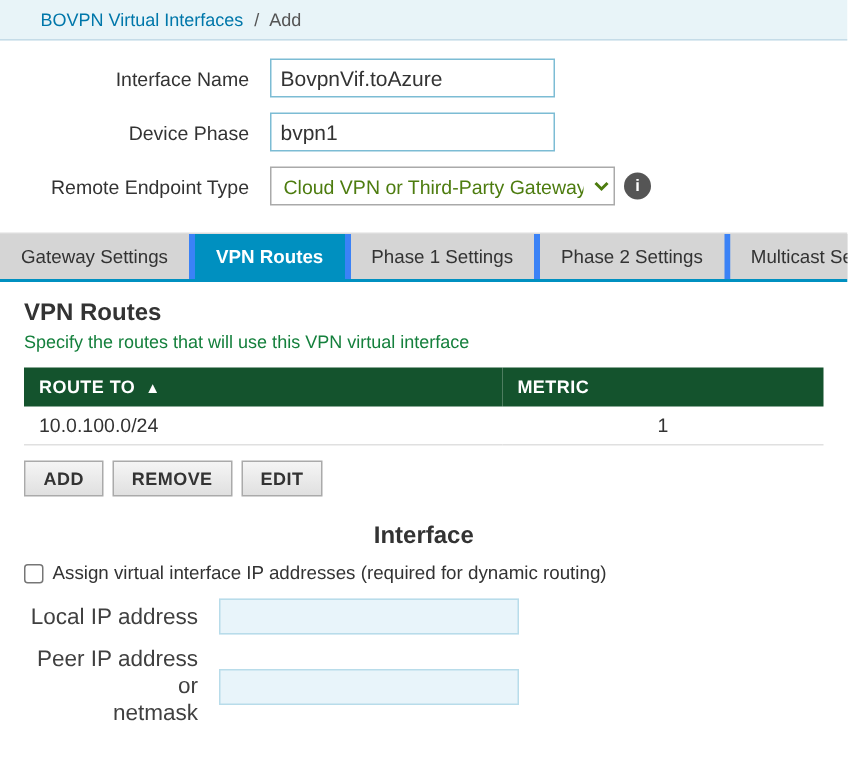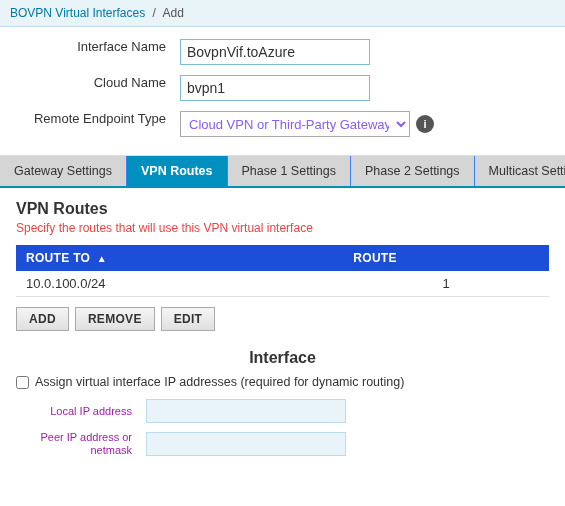--- a/index.html
+++ b/index.html
@@ -5,33 +5,33 @@
     * { box-sizing: border-box; margin: 0; padding: 0; }
     body {
       font-family: Arial, sans-serif;
       font-size: 13px;
       background: #fff;
       color: #333;
       width: 565px;
     }
     .breadcrumb {
       background: #e8f4f8;
-      padding: 6px 10px;
+      padding: 6px 27px;
       font-size: 12px;
       color: #0077aa;
       border-bottom: 1px solid #c5dce8;
     }
     .breadcrumb span { color: #555; }
     .form-area {
       padding: 12px 20px 8px 20px;
       border-bottom: 1px solid #ddd;
     }
     .form-row {
       display: flex;
-      align-items: flex-start;
+      align-items: center;
       margin-bottom: 10px;
     }
     .form-row label {
       width: 160px;
       text-align: right;
       padding-right: 14px;
       color: #333;
       font-size: 13px;
       flex-shrink: 0;
     }
@@ -47,21 +47,21 @@
     .form-row .select-wrap {
       display: flex;
       align-items: center;
       gap: 6px;
     }
     .form-row select {
       height: 26px;
       border: 1px solid #aaa;
       padding: 2px 4px;
       font-size: 13px;
-      color: #8b5cf6;
+      color: #4d7c0f;
       background: #fff;
       cursor: pointer;
     }
     .select-remote { width: 230px; }
     .select-gaf { width: 175px; }
     .info-icon {
       display: inline-flex;
       align-items: center;
       justify-content: center;
       width: 18px;
@@ -77,21 +77,21 @@
     .tabs {
       display: flex;
       background: #ddd;
       border-bottom: 2px solid #0090c0;
     }
     .tab {
       padding: 8px 14px;
       font-size: 12.5px;
       cursor: pointer;
       color: #333;
-      border-right: 1px solid #3b82f6;
+      border-right: 4px solid #3b82f6;
       background: #d5d5d5;
       white-space: nowrap;
     }
     .tab:first-child { border-left: none; }
     .tab.active {
       background: #0090c0;
       color: #fff;
       font-weight: bold;
     }
     
@@ -99,31 +99,31 @@
       padding: 12px 16px;
     }
     .section-title {
       font-size: 16px;
       font-weight: bold;
       color: #333;
       margin-bottom: 3px;
     }
     .section-desc {
       font-size: 12px;
-      color: #ef4444;
+      color: #15803d;
       margin-bottom: 10px;
     }
     
     .vpn-table {
       width: 100%;
       border-collapse: collapse;
       margin-bottom: 10px;
     }
     .vpn-table thead tr {
-      background: #1d4ed8;
+      background: #14532d;
       color: #fff;
     }
     .vpn-table thead th {
       text-align: left;
       padding: 6px 10px;
       font-size: 12px;
       font-weight: bold;
       letter-spacing: 0.3px;
     }
     .vpn-table thead th .sort-arrow {
@@ -183,22 +183,22 @@
     }
     .iface-form-row {
       display: flex;
       align-items: center;
       margin-bottom: 8px;
     }
     .iface-form-row label {
       width: 130px;
       text-align: right;
       padding-right: 14px;
-      font-size: 11px;
-      color: #a21caf;
+      font-size: 15px;
+      color: #404040;
       flex-shrink: 0;
     }
     .iface-form-row input[type="text"] {
       width: 200px;
       height: 24px;
       border: 1px solid #b8dcea;
       background: #e8f4fa;
       padding: 2px 6px;
       font-size: 13px;
     }
@@ -211,21 +211,21 @@
   <span style="color:#555; margin:0 4px;">/</span>
   <span style="color:#555;">Add</span>
 </div>
 
 <div class="form-area">
   <div class="form-row">
     <label>Interface Name</label>
     <input type="text" class="form-control" value="BovpnVif.toAzure" style="">
   </div>
   <div class="form-row">
-    <label>Cloud Name</label>
+    <label>Device Phase</label>
     <input type="text" class="form-control" value="bvpn1" style="">
   </div>
   <div class="form-row">
     <label>Remote Endpoint Type</label>
     <div class="select-wrap">
       <select class="select-remote">
         <option>Cloud VPN or Third-Party Gateway</option>
         <option>WatchGuard</option>
       </select>
       <span class="info-icon">i</span>
@@ -247,21 +247,21 @@
   <div class="section-desc">Specify the routes that will use this VPN virtual interface</div>
 
   <table class="vpn-table">
     <thead>
       <tr>
         <th>
           <span>ROUTE TO</span>
           <span class="sort-arrow">▲</span>
         </th>
         <th>
-          <span>ROUTE</span>
+          <span>METRIC</span>
         </th>
       </tr>
     </thead>
     <tbody id="vpn-routes-tbody">
     <tr>
           <td>10.0.100.0/24</td>
           <td class="metric">1</td>
         </tr>
       </tbody>
   </table>

